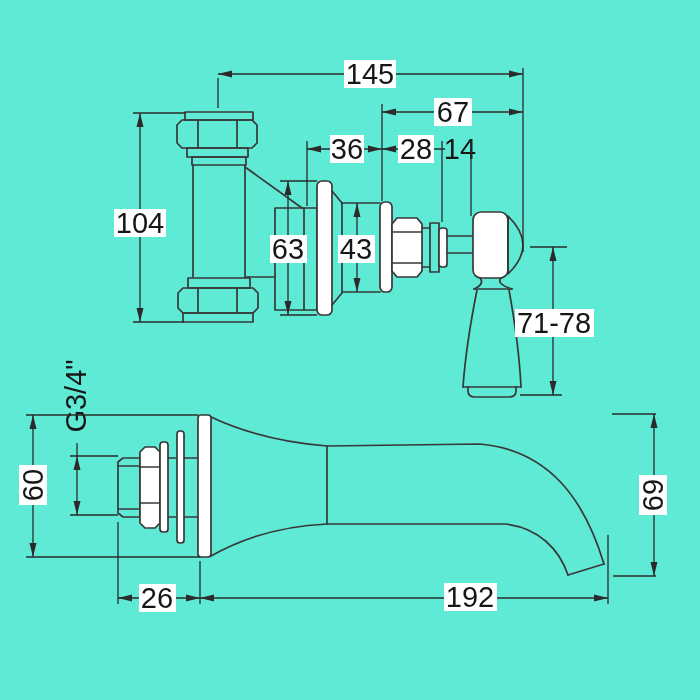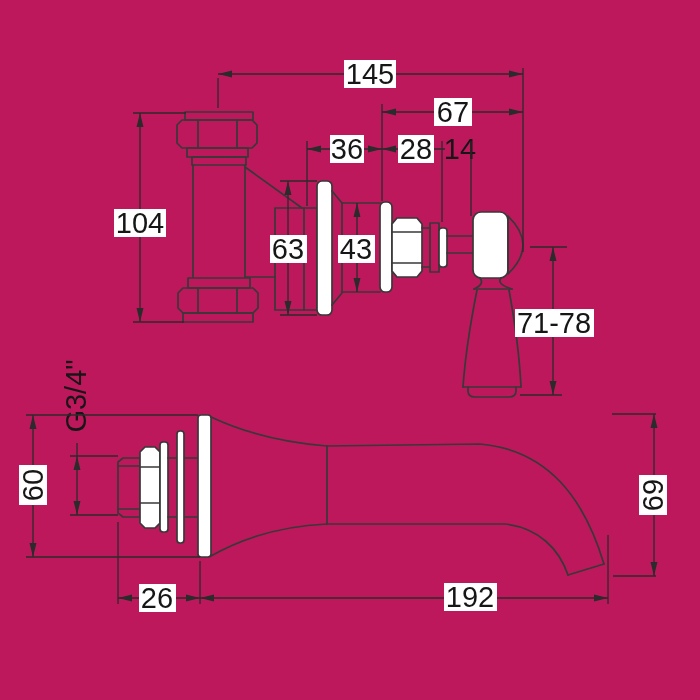--- a/index.html
+++ b/index.html
@@ -1,16 +1,16 @@
 <!DOCTYPE html>
 <html><head>
 <meta charset="utf-8">
 <style>
   html,body{margin:0;padding:0;background:#fff;}
-  .canvas{width:700px;height:700px;background:#be185d;position:relative;overflow:hidden;}
+  .canvas{width:700px;height:700px;background:#5eead4;position:relative;overflow:hidden;}
   svg{display:block;}
   .s{fill:none;stroke:#383838;stroke-width:1.7;stroke-linejoin:round;stroke-linecap:round;}
   .sf{fill:#ffffff;stroke:#383838;stroke-width:1.7;stroke-linejoin:round;}
   .d{fill:none;stroke:#2b2b2b;stroke-width:1.3;stroke-linecap:butt;}
   .a{fill:#2b2b2b;stroke:none;}
   .bg{fill:#ffffff;stroke:none;}
   text{font-family:"Liberation Sans","DejaVu Sans",sans-serif;font-size:29px;fill:#161616;}
 </style>
 </head>
 <body>

